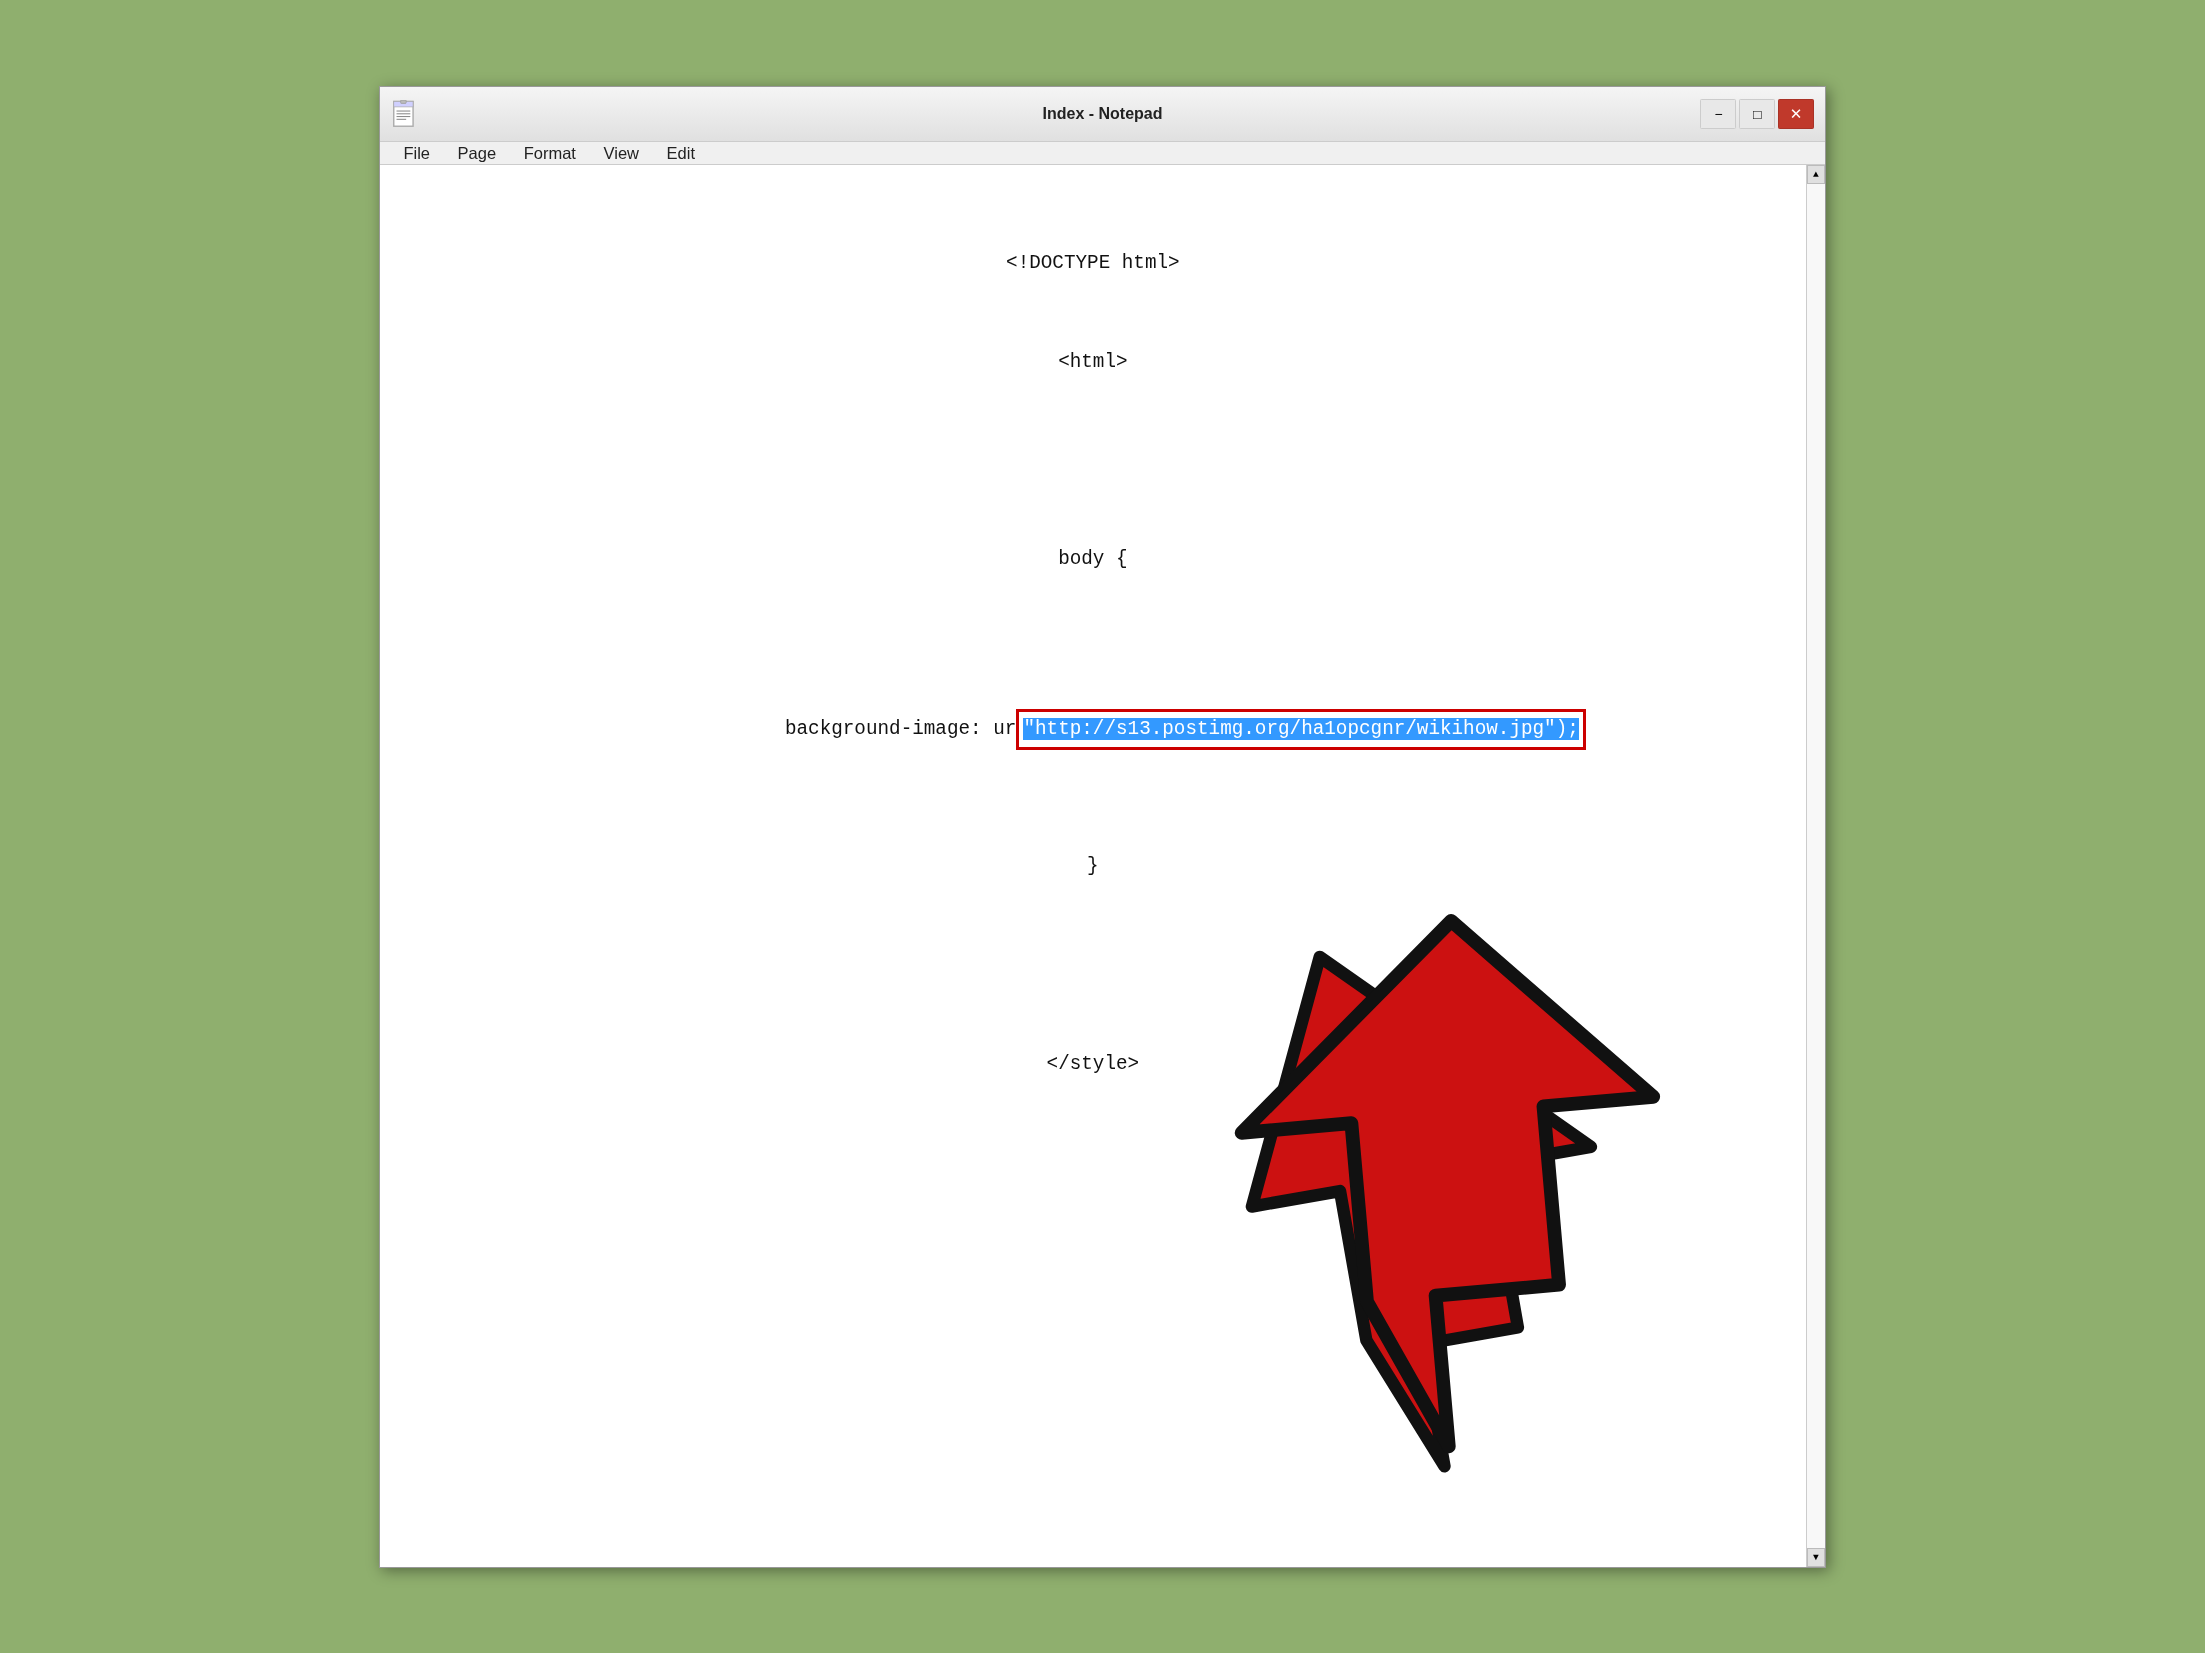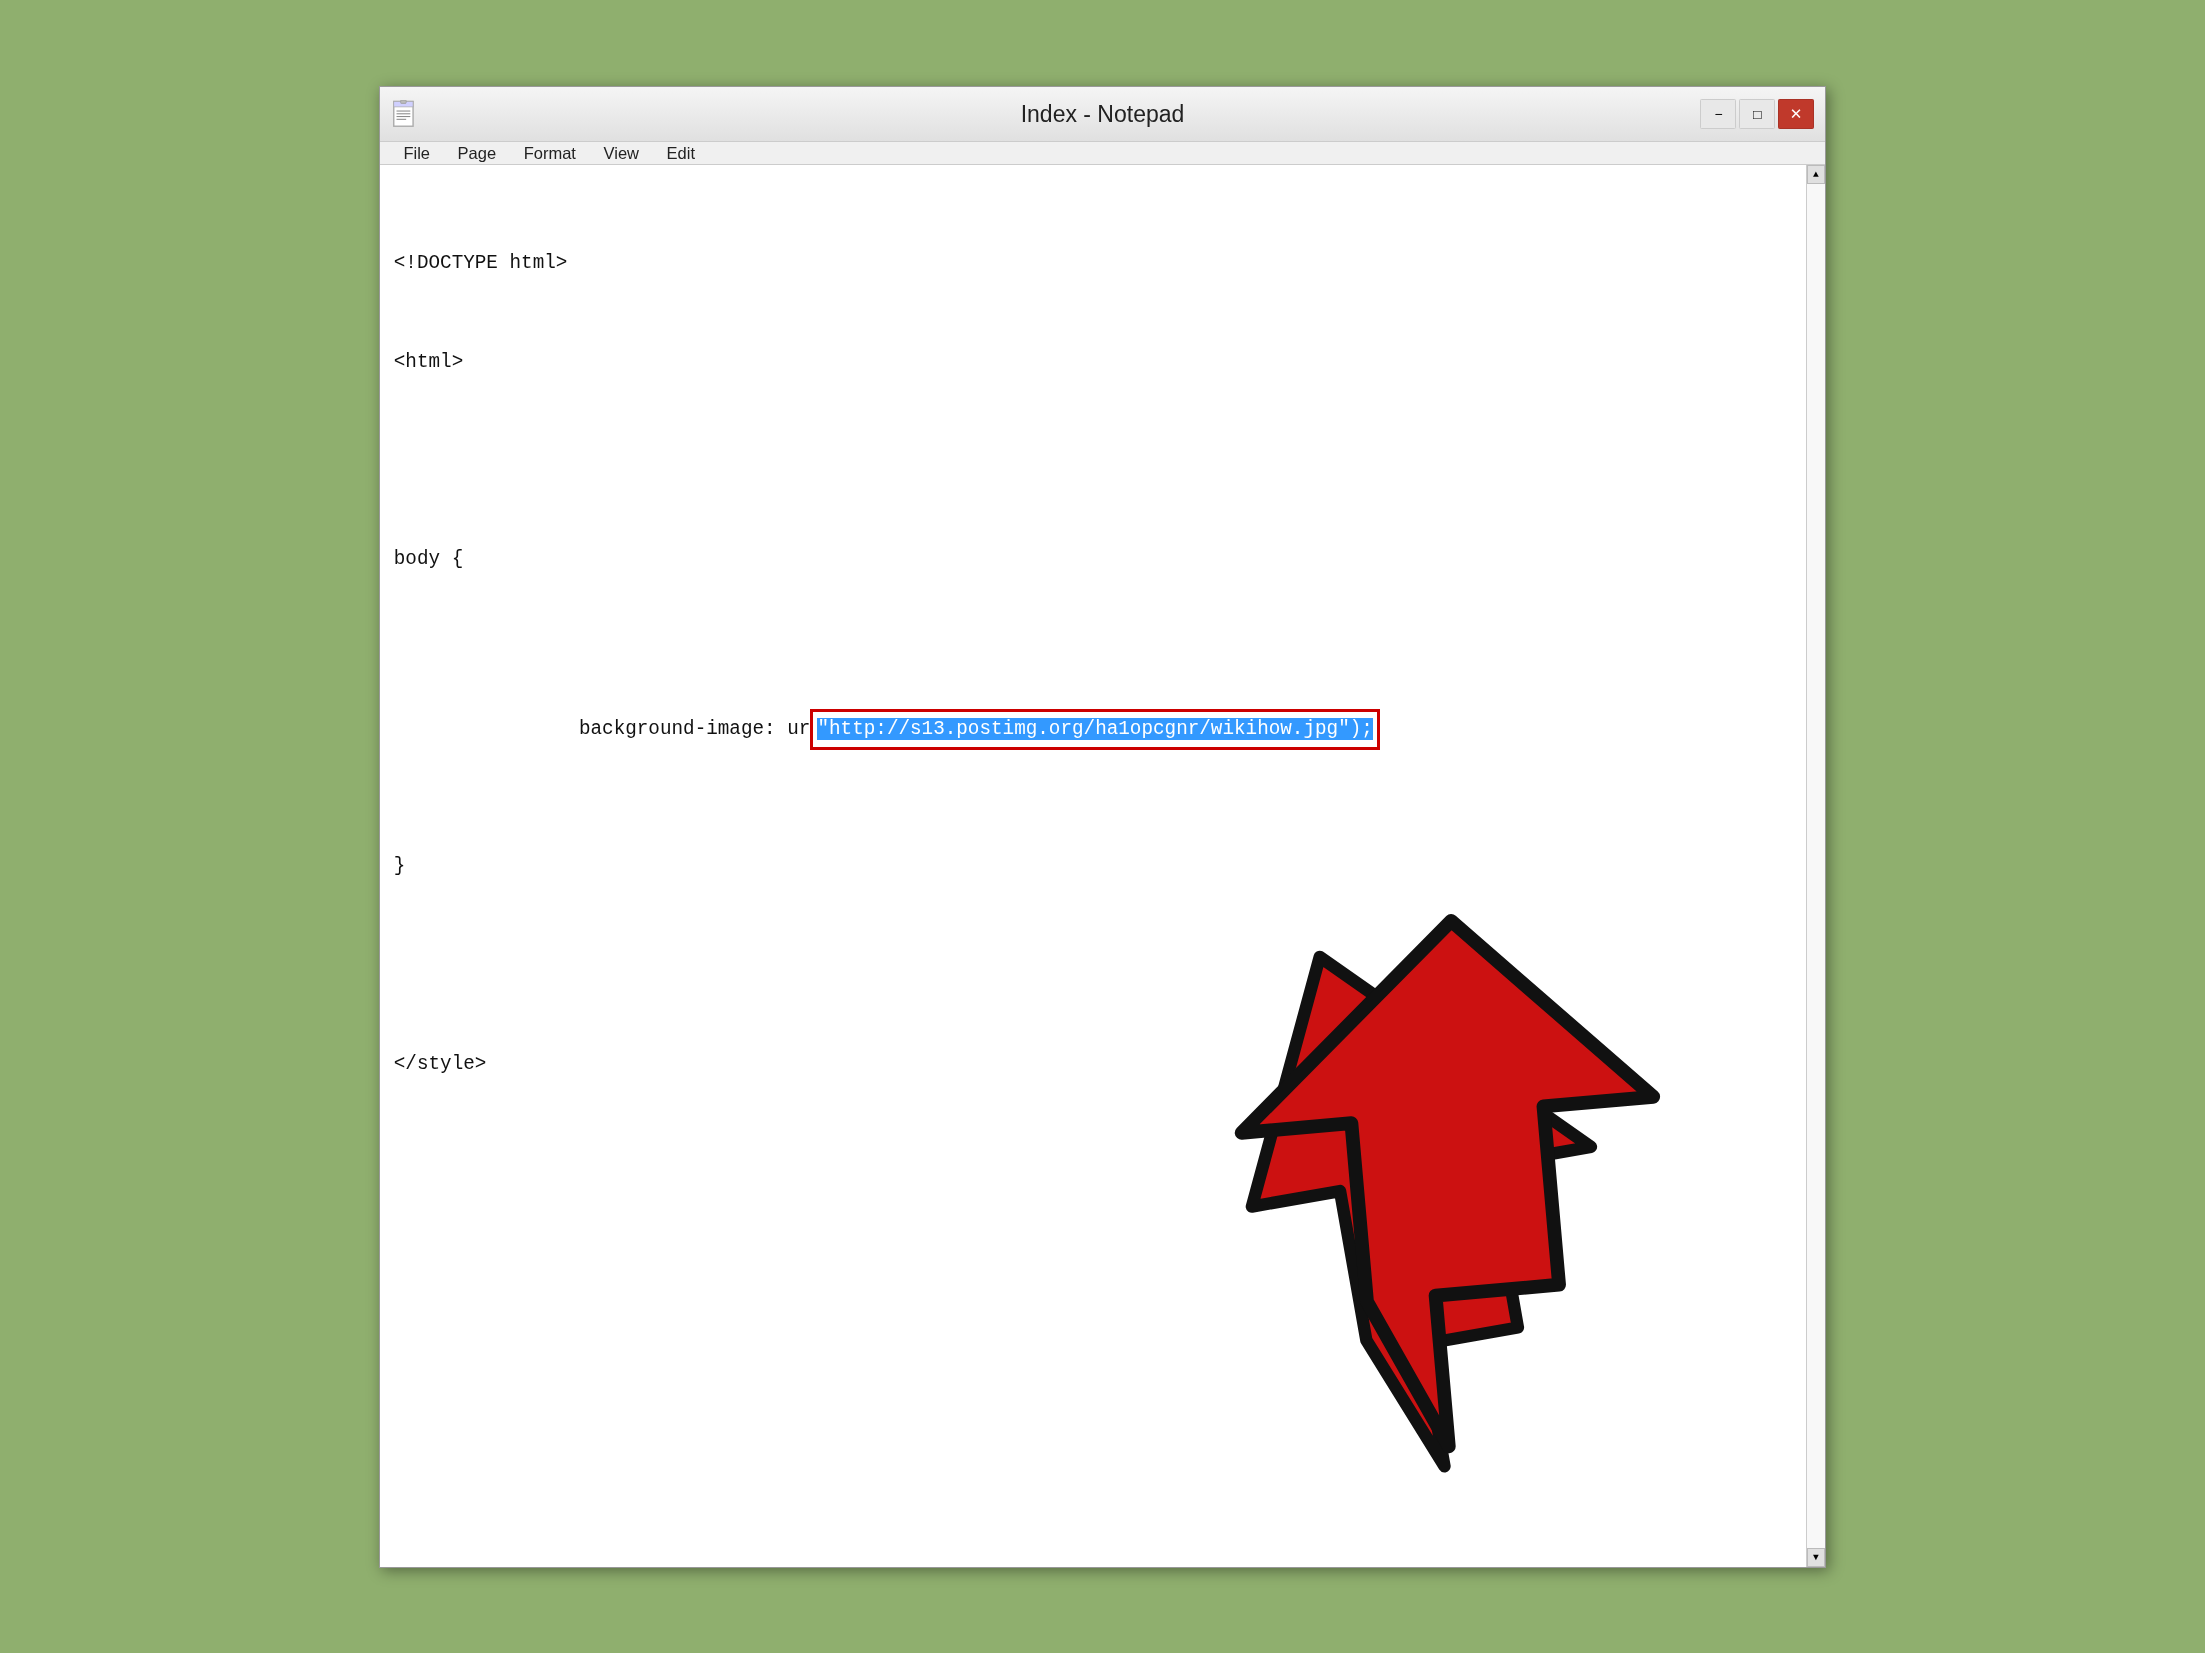--- a/index.html
+++ b/index.html
@@ -44,23 +44,23 @@
     }
 
     .notepad-icon {
       width: 27.6px;
       height: 27.6px;
       flex-shrink: 0;
     }
 
     .title-bar-title {
       font-family: 'Segoe UI', Arial, sans-serif;
-      font-size: 23px;
+      font-size: 16px;
       color: #222;
-      font-weight: normal;
+      font-weight: bold;
       flex: 1;
       text-align: right;
       position: absolute;
       left: 50%;
       transform: translateX(-50%);
     }
 
     .title-bar-controls {
       display: flex;
       align-items: center;
@@ -169,20 +169,21 @@
       color: white;
       font-family: 'Courier New', Courier, monospace;
       font-size: 19.3px;
     }
 
     
     .code-line {
       display: block;
       height: 33px;
       line-height: 33px;
+      text-align: center;
     }
 
     
     .arrow-container {
       position: absolute;
       bottom: 41px;
       right: 110px;
       width: 482px;
       height: 620px;
       pointer-events: none;

